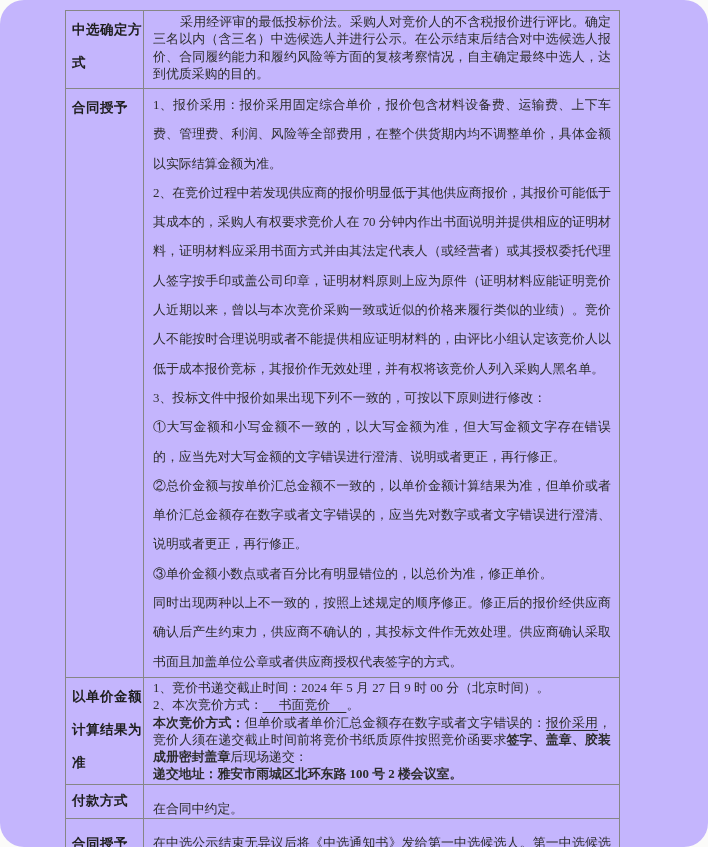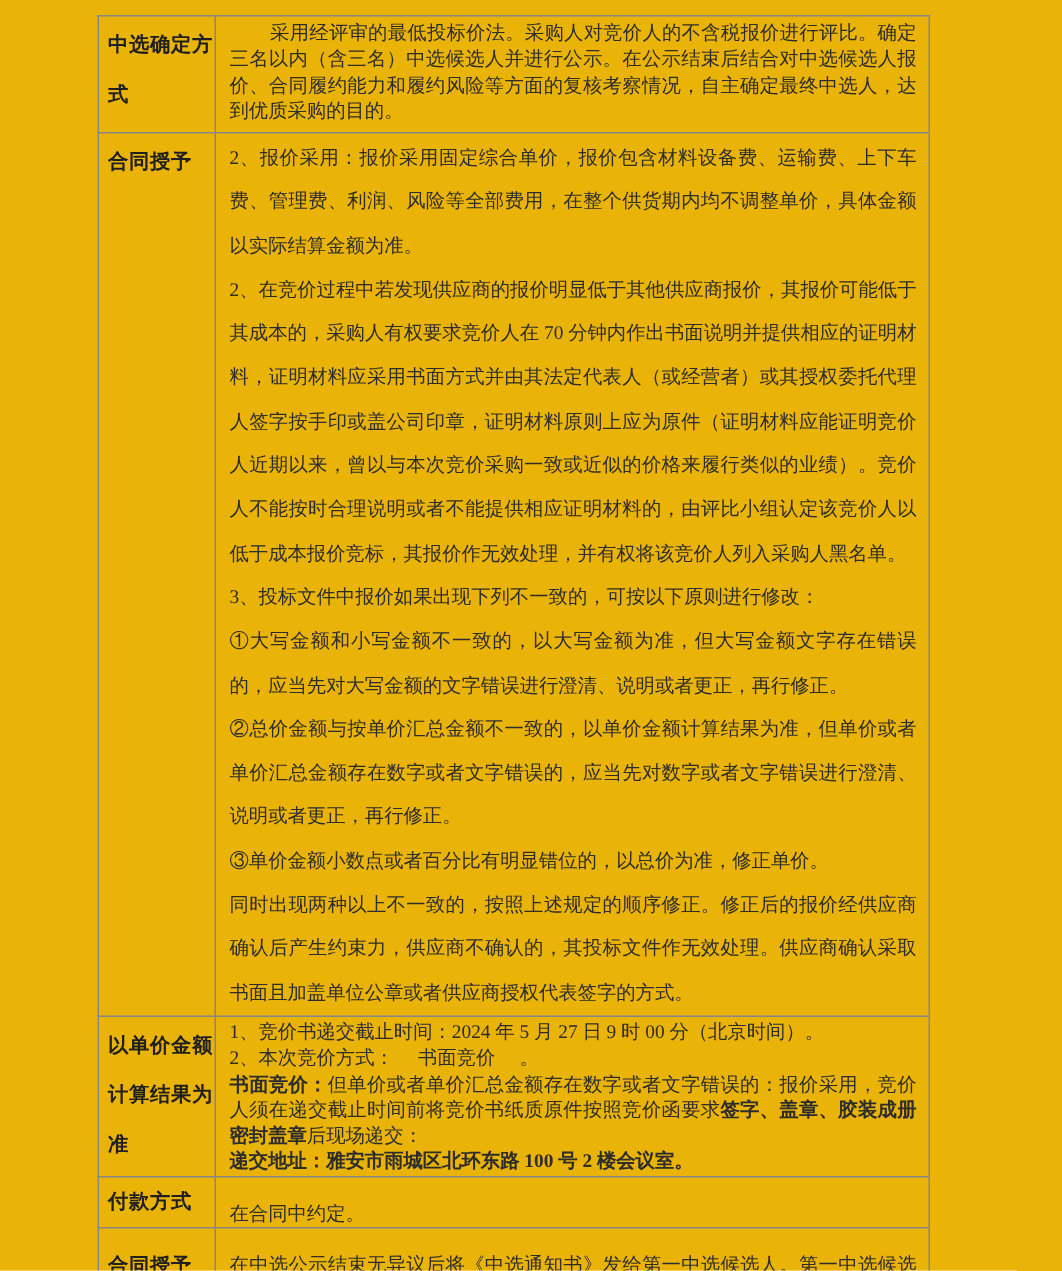--- a/index.html
+++ b/index.html
@@ -3,21 +3,21 @@
 <meta charset="utf-8">
 <style>
   html,body{margin:0;padding:0;}
   body{
     width:708px;height:847px;
     background:#fbfbf9;
     font-family:"Liberation Serif","DejaVu Serif",serif;
     overflow:hidden;
     position:relative;
   }
-  .page{position:absolute;inset:0;background:#eab308;}
+  .page{position:absolute;inset:0;background:#c4b5fd;border-radius:24px;}
   table.doc{
     position:absolute;left:65px;top:10px;
     width:555px;
     border-collapse:collapse;
     table-layout:fixed;
   }
   td{border:1px solid #868686;overflow:hidden;}
   col.c1{width:78px;}
   .lbl{
     font-weight:bold;
@@ -36,21 +36,21 @@
     vertical-align:top;
     text-align:justify;
     text-justify:inter-ideograph;
   }
   .val.mid{vertical-align:middle;padding-top:16px;line-height:normal;}
   .val p{margin:0;font-family:Liberation Serif, serif;}
   .r1 .val p{line-height:17.4px;text-indent:2.1em;padding-top:1px;}
   .r2 .val p{line-height:29.3px;}
   .r3 .val{line-height:17.3px;}
   .b{font-weight:bold;}
-  .u{text-underline-offset:3px;margin-top:20px;}
+  .u{text-decoration:underline;text-underline-offset:3px;margin-top:20px;}
 </style>
 </head>
 <body>
 
 <div class="page">
   <table class="doc">
     <colgroup>
         <col class="c1">
         <col>
       </colgroup>
@@ -59,36 +59,36 @@
         <tr class="r1" style="height:78px;">
       <td class="lbl">中选确定方式</td>
       <td class="val">
         <p>采用经评审的最低投标价法。采购人对竞价人的不含税报价进行评比。确定三名以内（含三名）中选候选人并进行公示。在公示结束后结合对中选候选人报价、合同履约能力和履约风险等方面的复核考察情况，自主确定最终中选人，达到优质采购的目的。</p>
       </td>
     </tr>
 
     <tr class="r2" style="height:585px;">
       <td class="lbl">合同授予</td>
       <td class="val">
-        <p>2、报价采用：报价采用固定综合单价，报价包含材料设备费、运输费、上下车费、管理费、利润、风险等全部费用，在整个供货期内均不调整单价，具体金额以实际结算金额为准。</p>
+        <p>1、报价采用：报价采用固定综合单价，报价包含材料设备费、运输费、上下车费、管理费、利润、风险等全部费用，在整个供货期内均不调整单价，具体金额以实际结算金额为准。</p>
         <p>2、在竞价过程中若发现供应商的报价明显低于其他供应商报价，其报价可能低于其成本的，采购人有权要求竞价人在 70 分钟内作出书面说明并提供相应的证明材料，证明材料应采用书面方式并由其法定代表人（或经营者）或其授权委托代理人签字按手印或盖公司印章，证明材料原则上应为原件（证明材料应能证明竞价人近期以来，曾以与本次竞价采购一致或近似的价格来履行类似的业绩）。竞价人不能按时合理说明或者不能提供相应证明材料的，由评比小组认定该竞价人以低于成本报价竞标，其报价作无效处理，并有权将该竞价人列入采购人黑名单。</p>
         <p>3、投标文件中报价如果出现下列不一致的，可按以下原则进行修改：</p>
         <p>①大写金额和小写金额不一致的，以大写金额为准，但大写金额文字存在错误的，应当先对大写金额的文字错误进行澄清、说明或者更正，再行修正。</p>
         <p>②总价金额与按单价汇总金额不一致的，以单价金额计算结果为准，但单价或者单价汇总金额存在数字或者文字错误的，应当先对数字或者文字错误进行澄清、说明或者更正，再行修正。</p>
         <p>③单价金额小数点或者百分比有明显错位的，以总价为准，修正单价。</p>
         <p>同时出现两种以上不一致的，按照上述规定的顺序修正。修正后的报价经供应商确认后产生约束力，供应商不确认的，其投标文件作无效处理。供应商确认采取书面且加盖单位公章或者供应商授权代表签字的方式。</p>
       </td>
     </tr>
 
     <tr class="r3" style="height:104px;">
       <td class="lbl">以单价金额计算结果为准</td>
       <td class="val">
         <div><span>1、竞价书递交截止时间：2024 年 5 月 27 日 9 时 00 分（北京时间）。</span></div>
         <div><span>2、本次竞价方式：</span><span class="u">　 书面竞价 　</span><span>。</span></div>
-        <div><span class="b">书面竞价：</span><span>但单价或者单价汇总金额存在数字或者文字错误的：</span><span class="u">报价采用</span><span>，竞价人须在递交截止时间前将竞价书纸质原件按照竞价函要求</span><span class="b">签字、盖章、胶装成册密封盖章</span><span>后现场递交：</span></div>
+        <div><span class="b">本次竞价方式：</span><span>但单价或者单价汇总金额存在数字或者文字错误的：</span><span class="u">报价采用</span><span>，竞价人须在递交截止时间前将竞价书纸质原件按照竞价函要求</span><span class="b">签字、盖章、胶装成册密封盖章</span><span>后现场递交：</span></div>
         <div class="b">递交地址：雅安市雨城区北环东路 100 号 2 楼会议室。</div>
       </td>
     </tr>
 
     <tr class="r4" style="height:30px;">
       <td class="lbl mid">付款方式</td>
       <td class="val mid">
         <span>在合同中约定。</span>
       </td>
     </tr>

